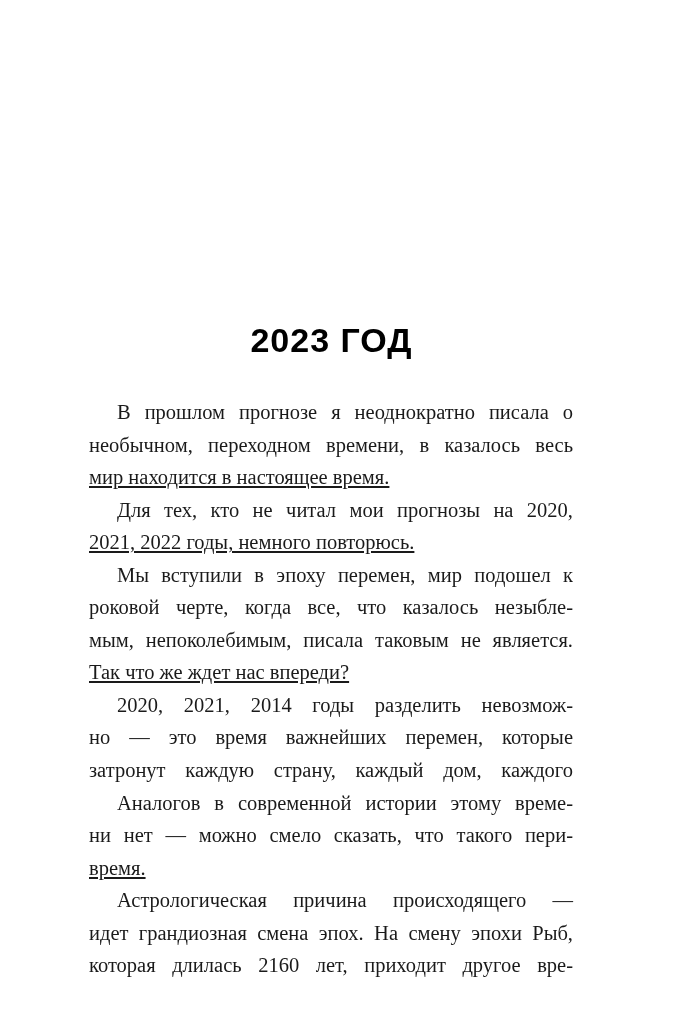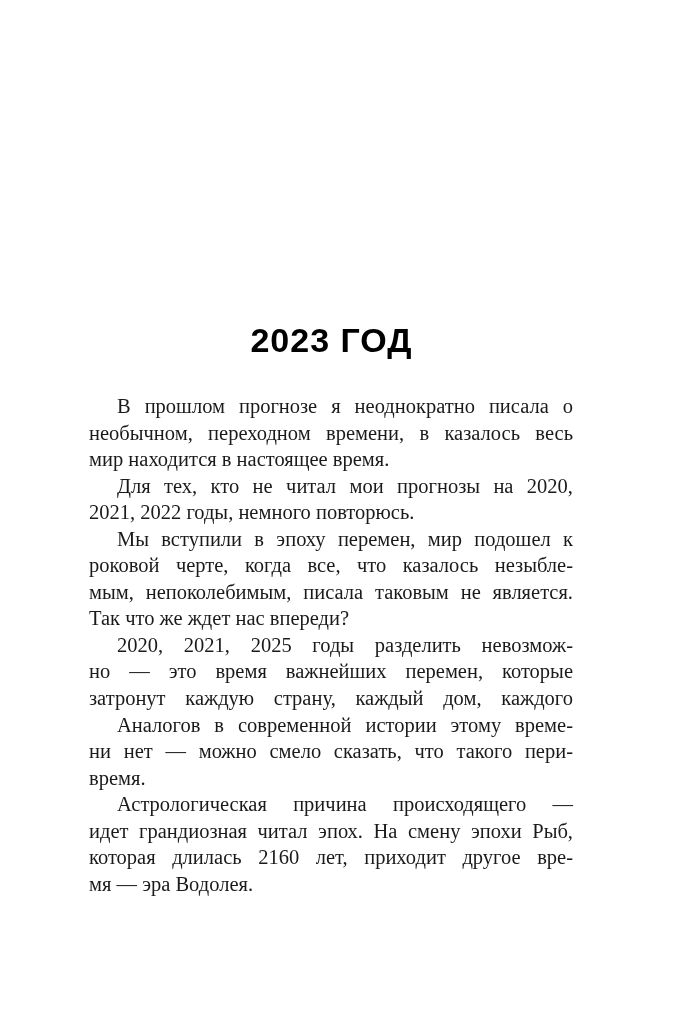--- a/index.html
+++ b/index.html
@@ -44,26 +44,28 @@
       font-size: 20.5px;
       line-height: 26.55px;
       color: #1a1a1a;
     }
     .line {
       display: block;
       white-space: nowrap;
       text-align: justify;
       text-align-last: justify;
       height: 26.55px;
+      margin-top: 6px;
     }
     .line.indent {
       padding-left: 28px;
     }
     .line.last {
       text-align-last: left;
+      text-decoration: underline;
     }
   </style>
 </head>
 <body>
 
 <div class="page">
   <h1 class="chapter-title">2023 ГОД</h1>
 
   <div class="text-block">
     <div>
@@ -75,29 +77,28 @@
       <span class="line indent">Для тех, кто не читал мои прогнозы на 2020,</span>
       <span class="line last">2021, 2022 годы, немного повторюсь.</span>
     </div>
     <div>
       <span class="line indent">Мы вступили в эпоху перемен, мир подошел к</span>
       <span class="line">роковой черте, когда все, что казалось незыбле-</span>
       <span class="line">мым, непоколебимым, писала таковым не является.</span>
       <span class="line last">Так что же ждет нас впереди?</span>
     </div>
     <div>
-      <span class="line indent">2020, 2021, 2025 годы разделить невозмож-</span>
+      <span class="line indent">2020, 2021, 2014 годы разделить невозмож-</span>
       <span class="line">но — это время важнейших перемен, которые</span>
       <span class="line">затронут каждую страну, каждый дом, каждого</span>
     </div>
     <div>
       <span class="line indent">Аналогов в современной истории этому време-</span>
       <span class="line">ни нет — можно смело сказать, что такого пери-</span>
       <span class="line last">время.</span>
     </div>
     <div>
       <span class="line indent">Астрологическая причина происходящего —</span>
-      <span class="line">идет грандиозная читал эпох. На смену эпохи Рыб,</span>
+      <span class="line">идет грандиозная смена эпох. На смену эпохи Рыб,</span>
       <span class="line">которая длилась 2160 лет, приходит другое вре-</span>
-      <span class="line last">мя — эра Водолея.</span>
     </div>
   </div>
 </div>
 
 </body></html>

